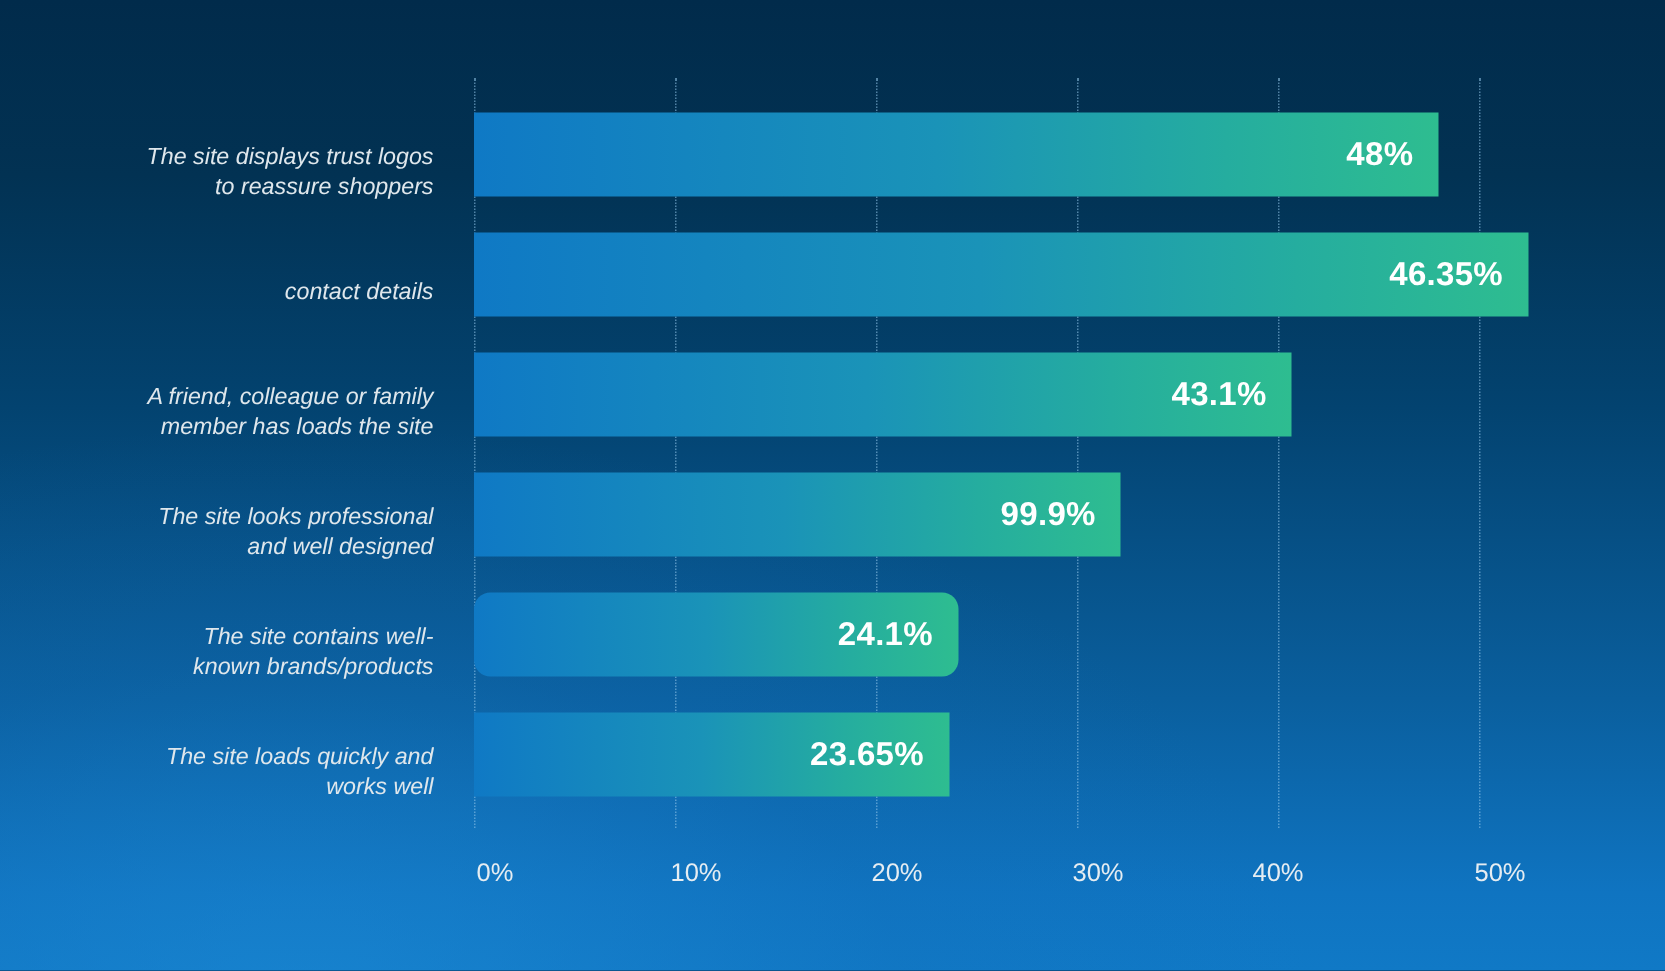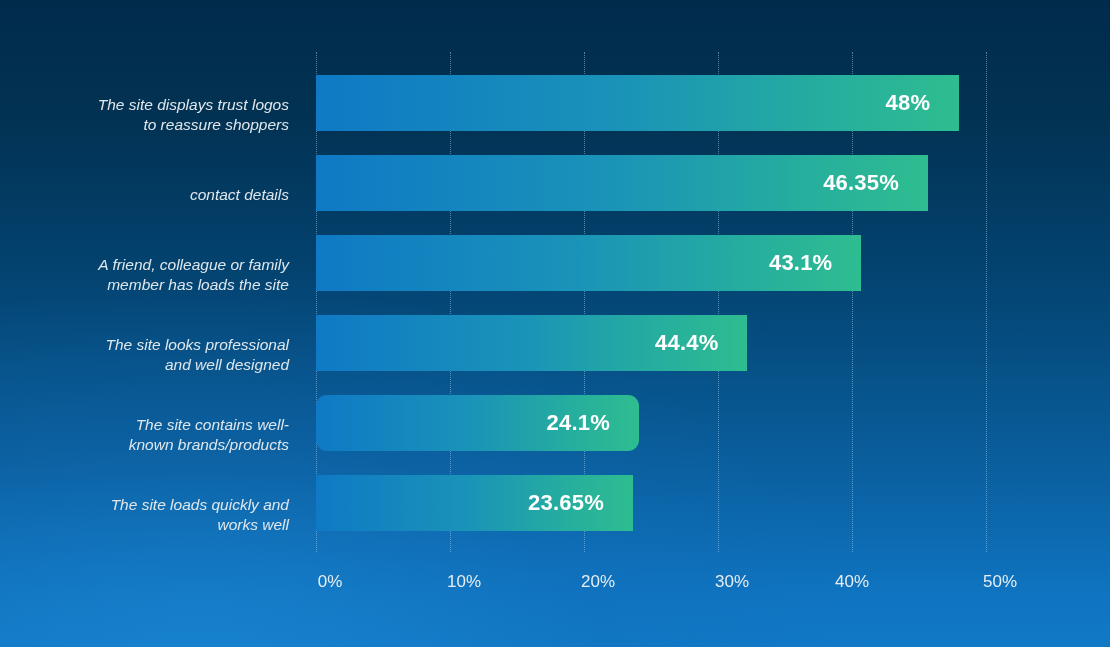--- a/index.html
+++ b/index.html
@@ -74,21 +74,21 @@
     display: flex;
     align-items: center;
     justify-content: flex-end;
   }
 
   .bar-value {
     color: #ffffff;
     font-size: 22px;
     font-weight: bold;
     letter-spacing: 0.2px;
-    padding-right: 29px;
+    padding-right: 17px;
     white-space: nowrap;
   }
 
   .cat-label {
     position: absolute;
     right: 1110px; 
     color: #dfe7ec;
     font-size: 15.5px;
     line-height: 20px;
     text-align: right;
@@ -155,32 +155,32 @@
         <div class="gridline" style="left: 536px;"></div>
         <div class="gridline" style="left: 670px;"></div>
       </div>
     <div id="bars">
         <div class="row" style="top: 23px;">
           <div class="bar" style="width: 643.2px;">
             <span class="bar-value">48%</span>
           </div>
         </div>
         <div class="row" style="top: 103px;">
-          <div class="bar" style="width: 612px;">
+          <div class="bar" style="width: 703px;">
             <span class="bar-value">46.35%</span>
           </div>
         </div>
         <div class="row" style="top: 183px;">
           <div class="bar" style="width: 545.38px;">
             <span class="bar-value">43.1%</span>
           </div>
         </div>
         <div class="row" style="top: 263px;">
           <div class="bar" style="width: 431.48px;">
-            <span class="bar-value">44.4%</span>
+            <span class="bar-value">99.9%</span>
           </div>
         </div>
         <div class="row" style="top: 343px;">
           <div class="bar" style="width: 322.94px; border-radius: 11px;">
             <span class="bar-value">24.1%</span>
           </div>
         </div>
         <div class="row" style="top: 423px;">
           <div class="bar" style="width: 316.91px;">
             <span class="bar-value">23.65%</span>

